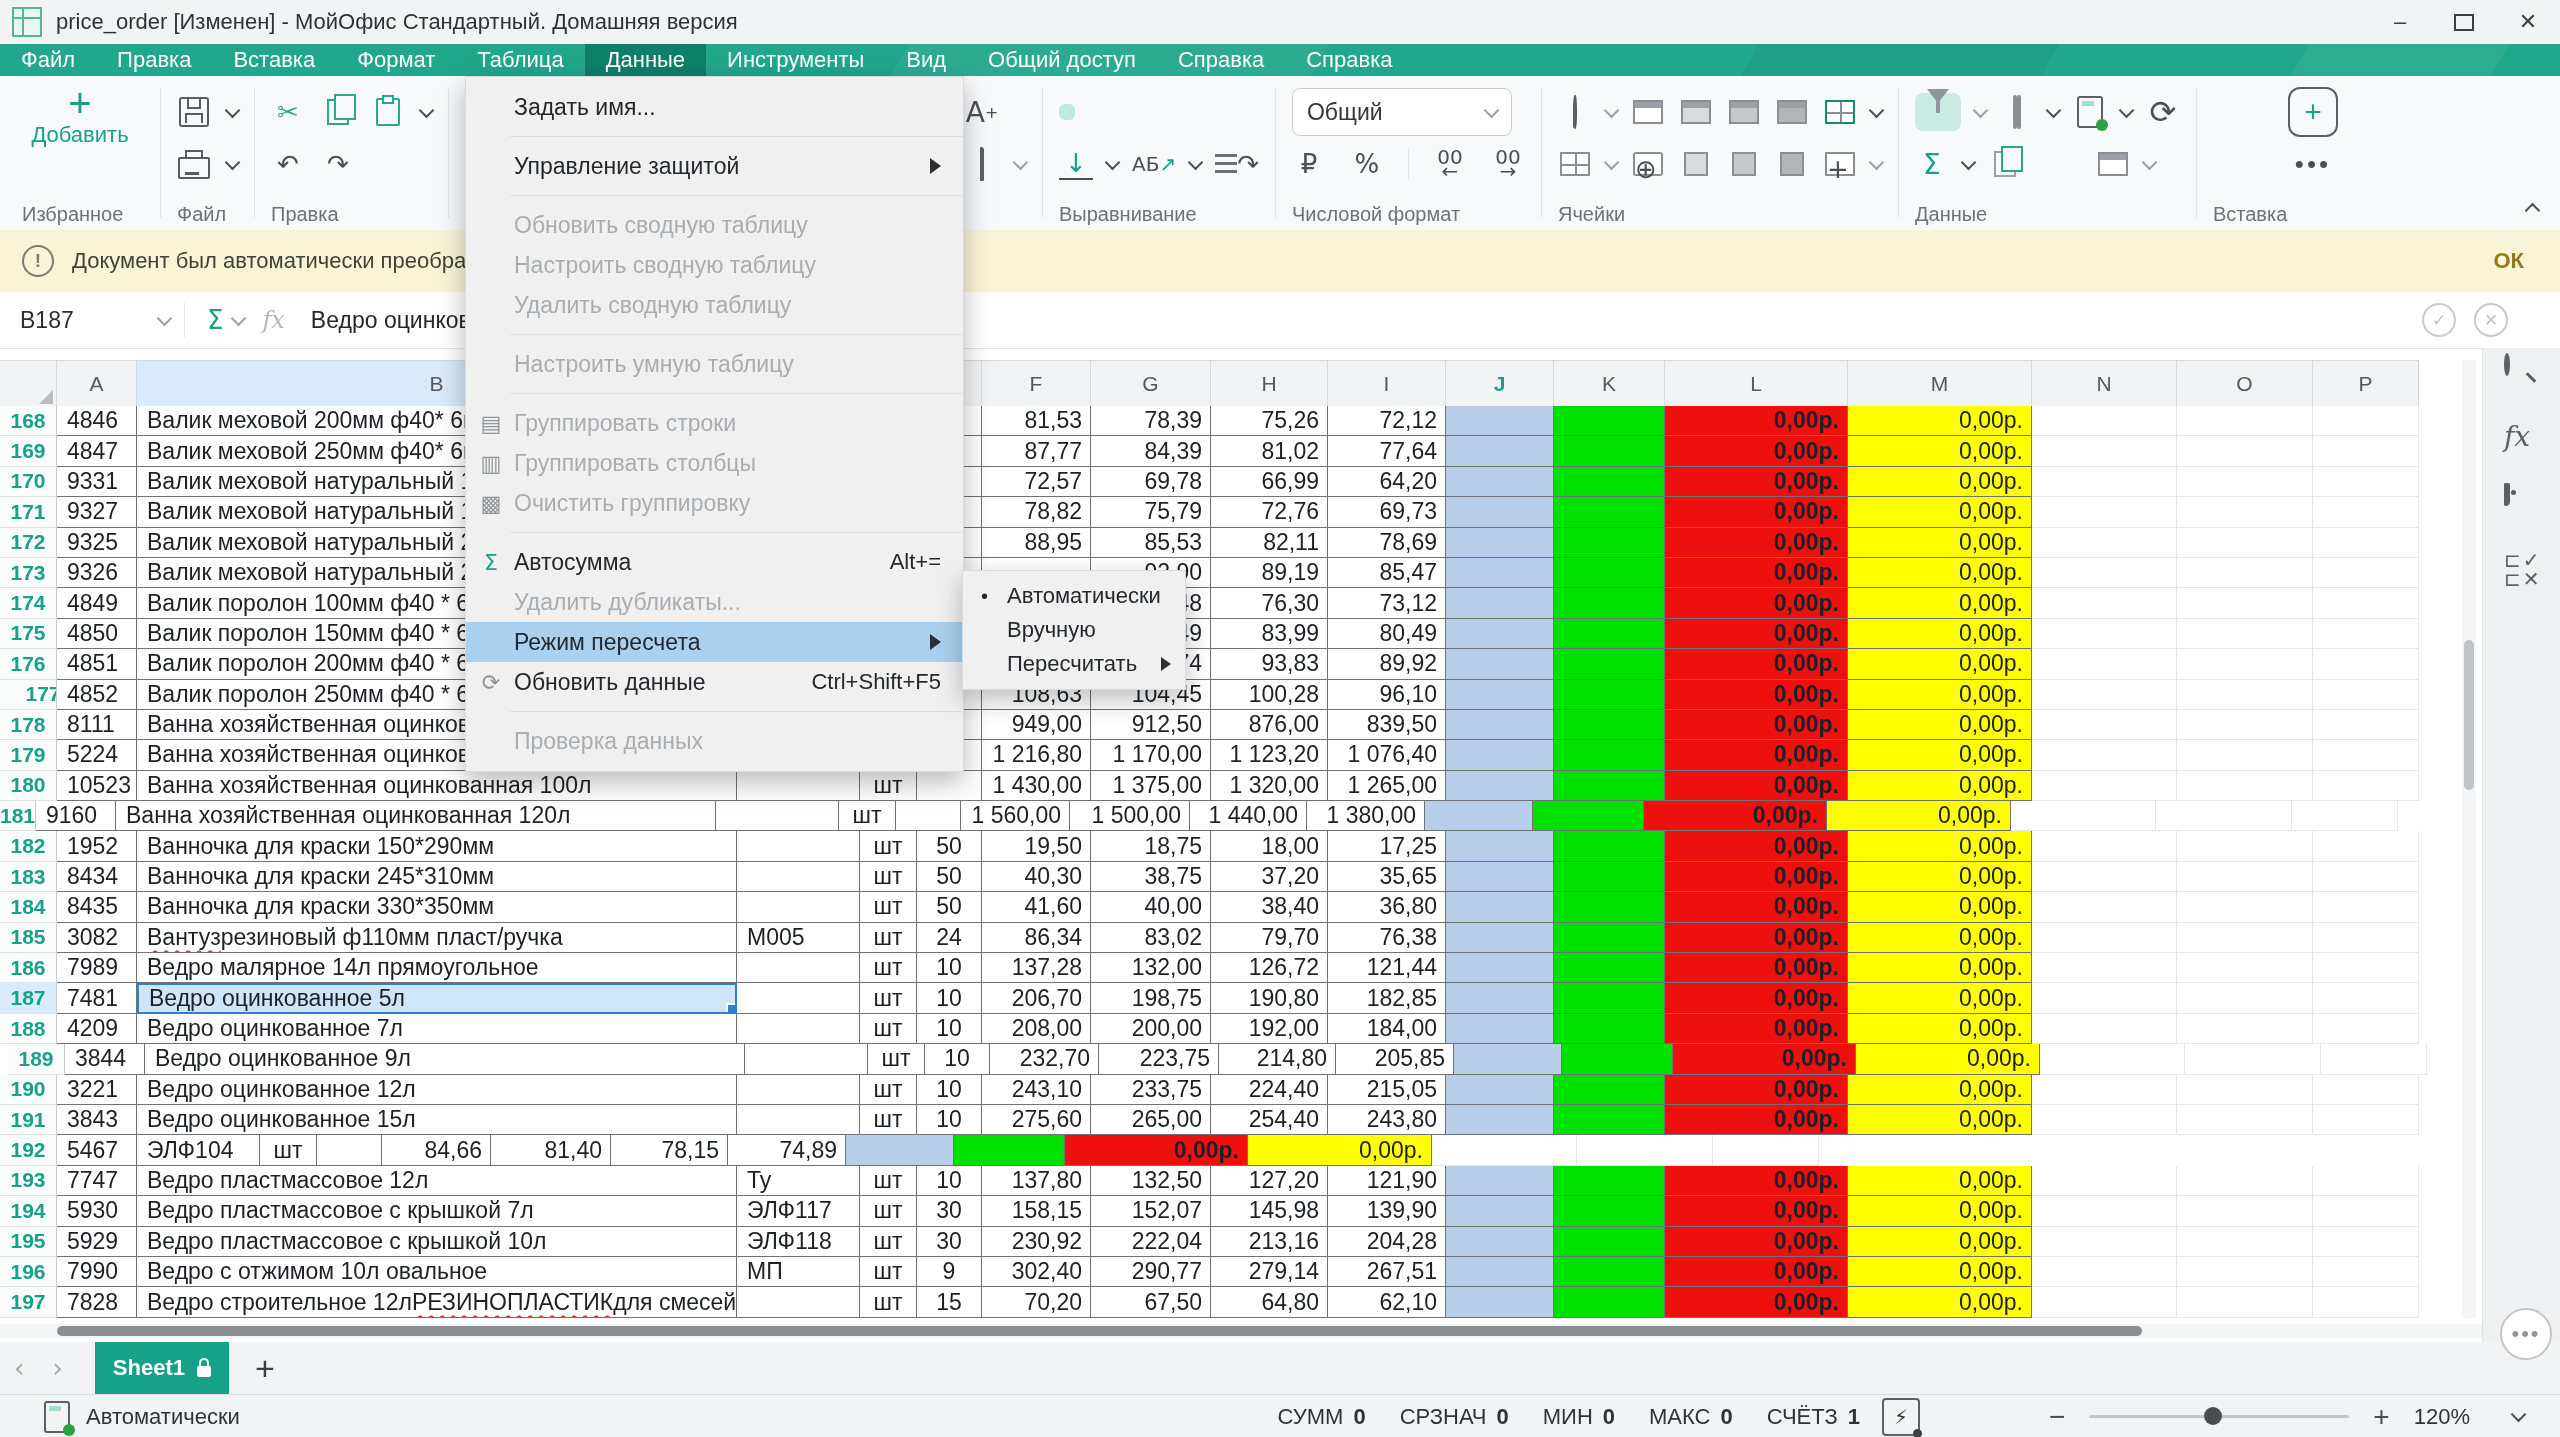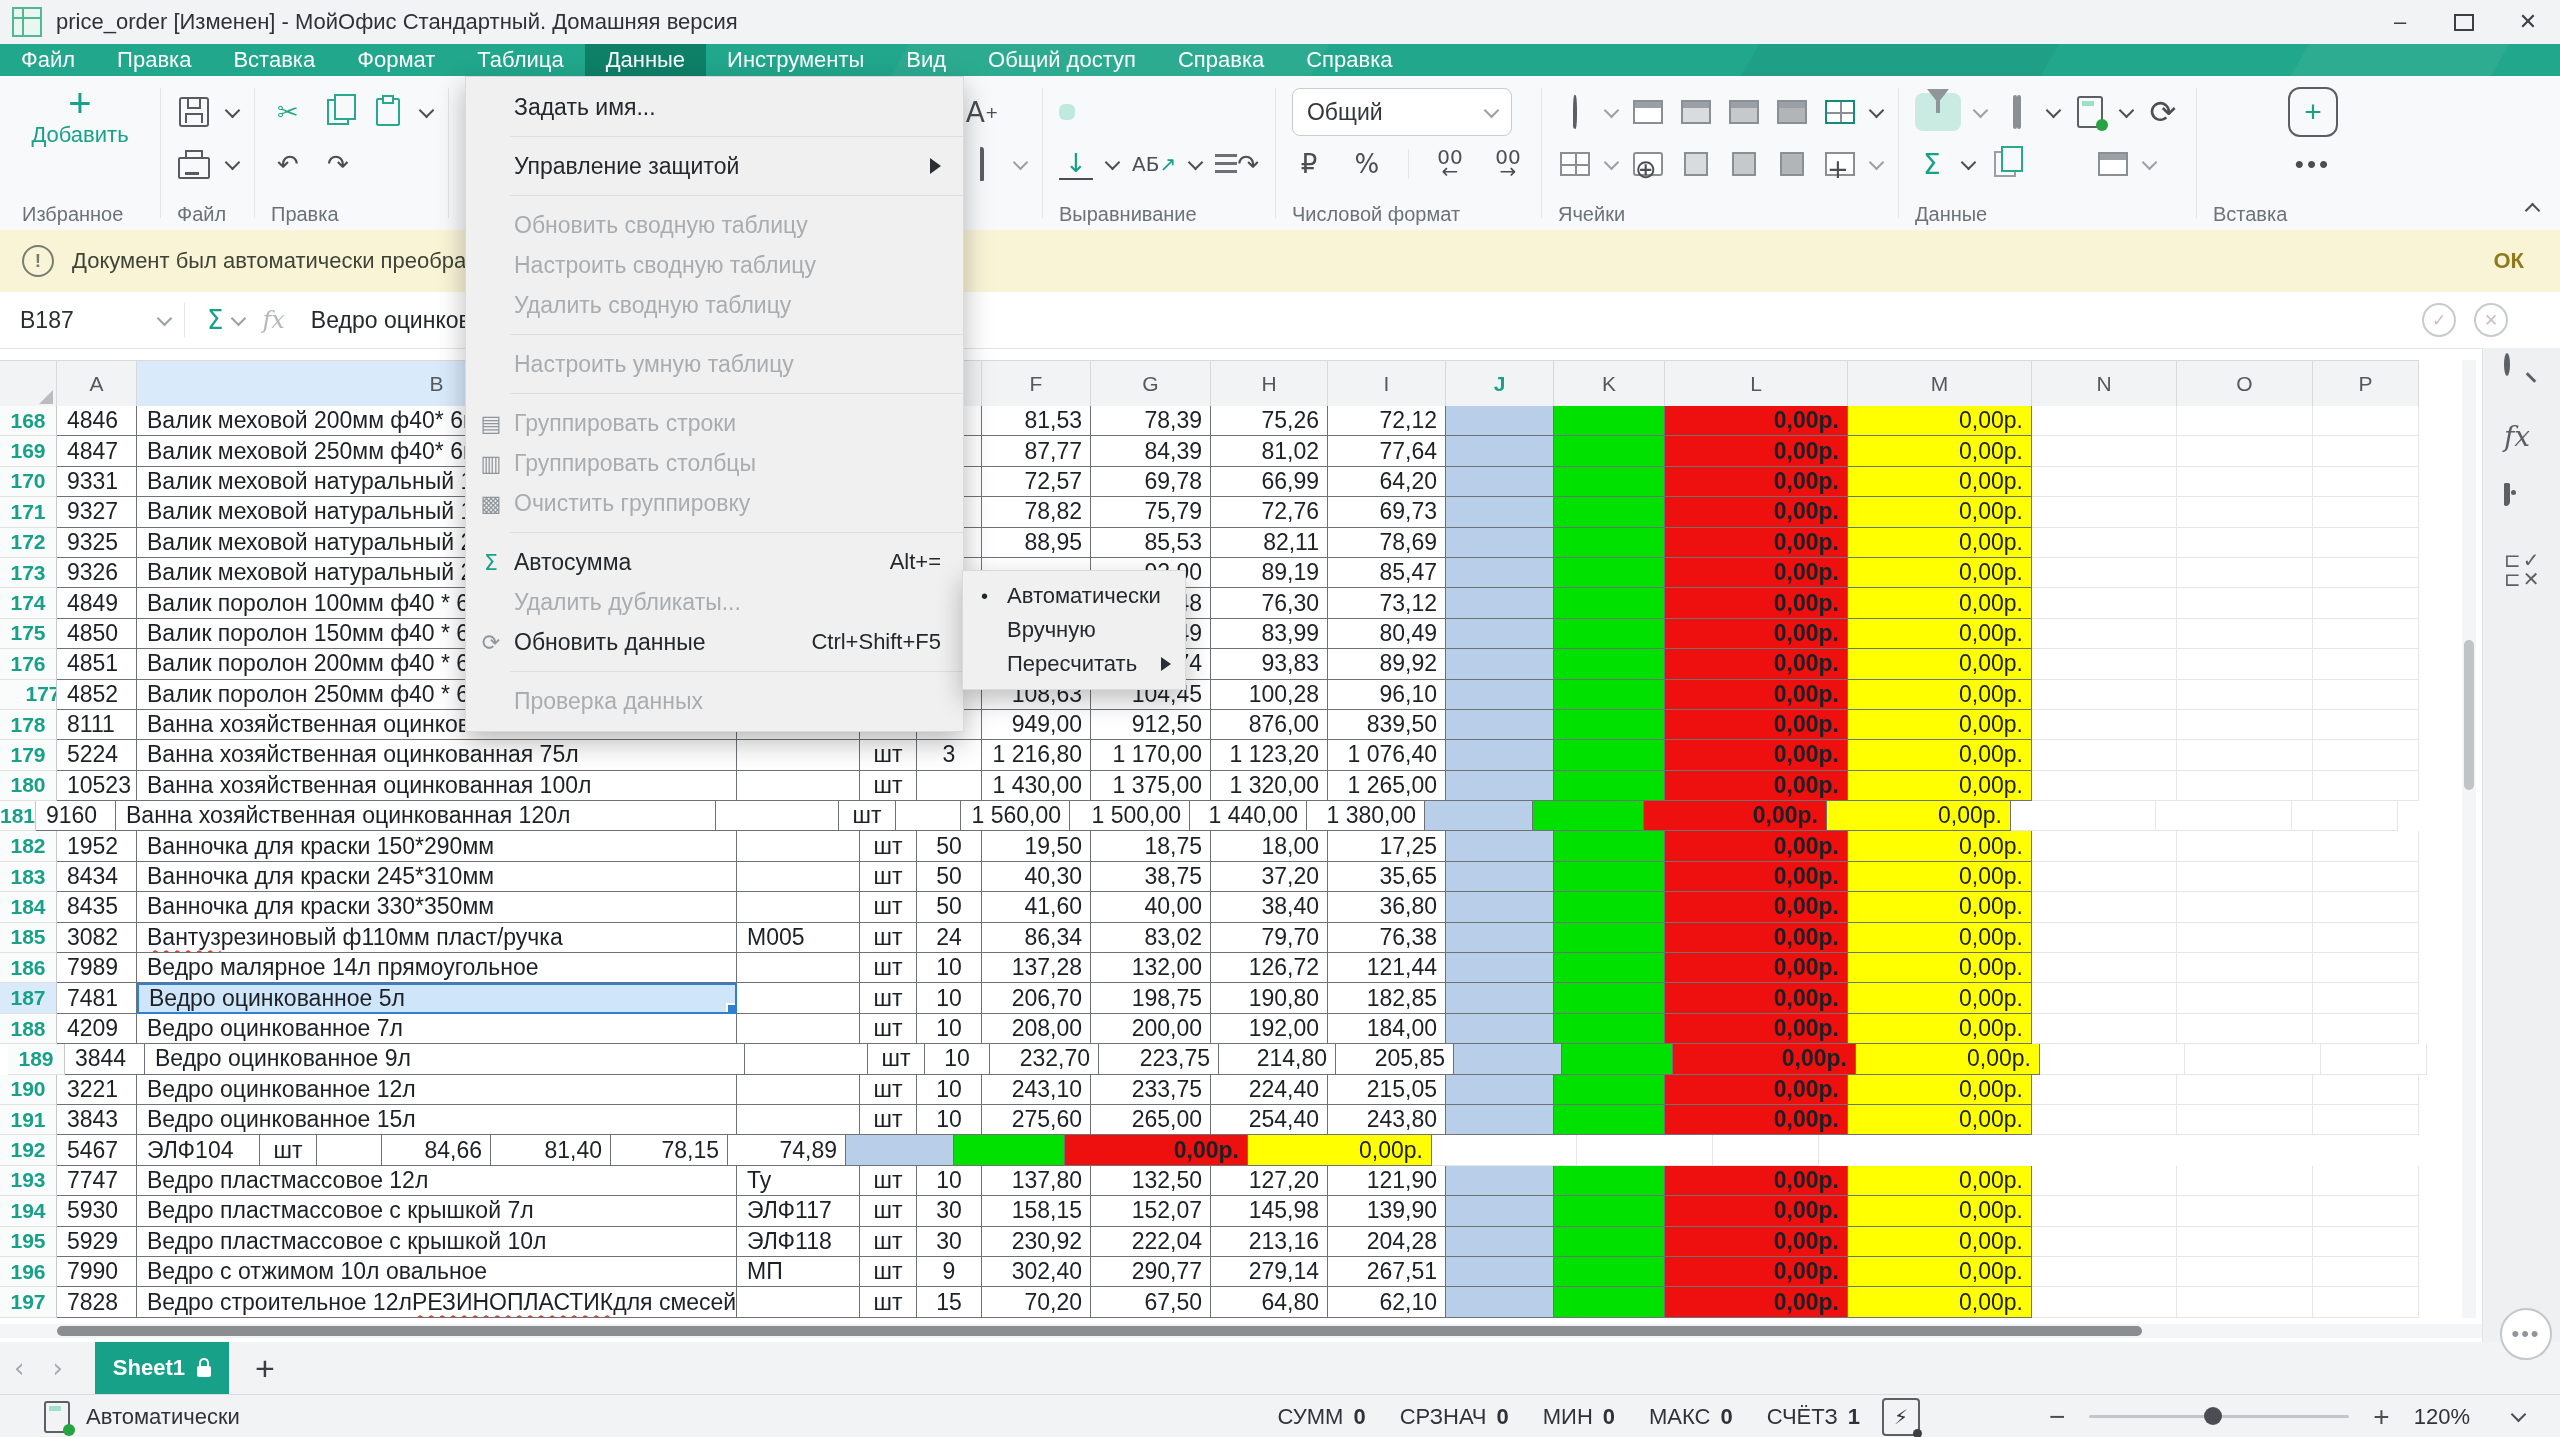--- a/index.html
+++ b/index.html
@@ -1086,20 +1086,24 @@
       </div>
       <div class="dd-sep"></div>
       <div class="dd-item">
         <span class="dd-ic teal">Σ</span>
         <span>Автосумма</span>
         <span class="dd-short">Alt+=</span>
       </div>
       <div class="dd-item dis">
         <span>Удалить дубликаты...</span>
       </div>
+      <div class="dd-item hi">
+        <span>Режим пересчета</span>
+        <span class="dd-arrow"></span>
+      </div>
       <div class="dd-item">
         <span class="dd-ic">⟳</span>
         <span>Обновить данные</span>
         <span class="dd-short">Ctrl+Shift+F5</span>
       </div>
       <div class="dd-sep"></div>
       <div class="dd-item dis">
         <span>Проверка данных</span>
       </div>
     </div>

